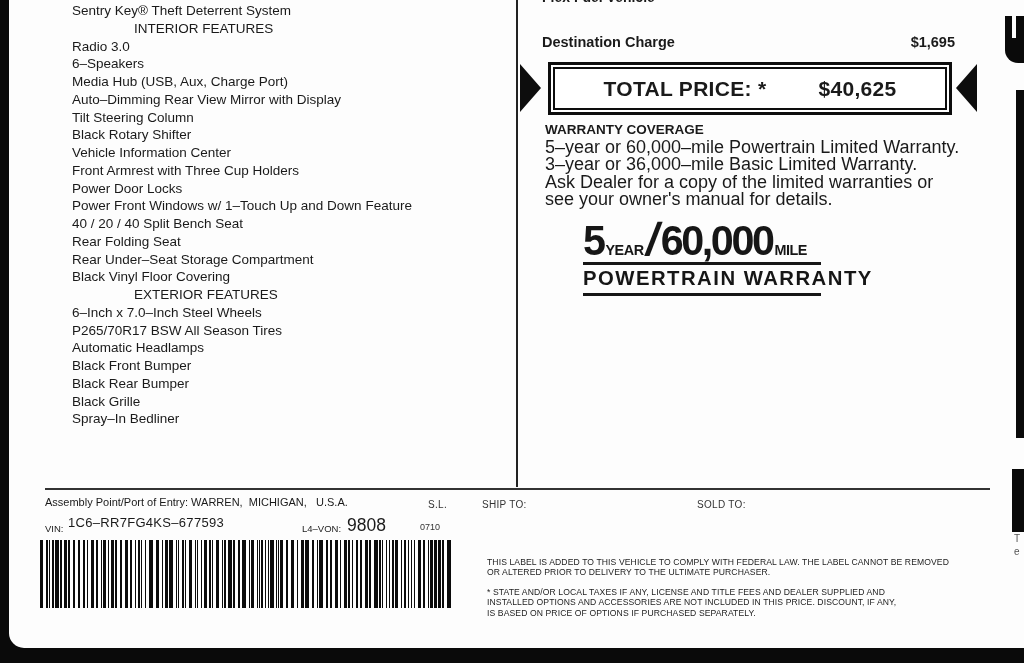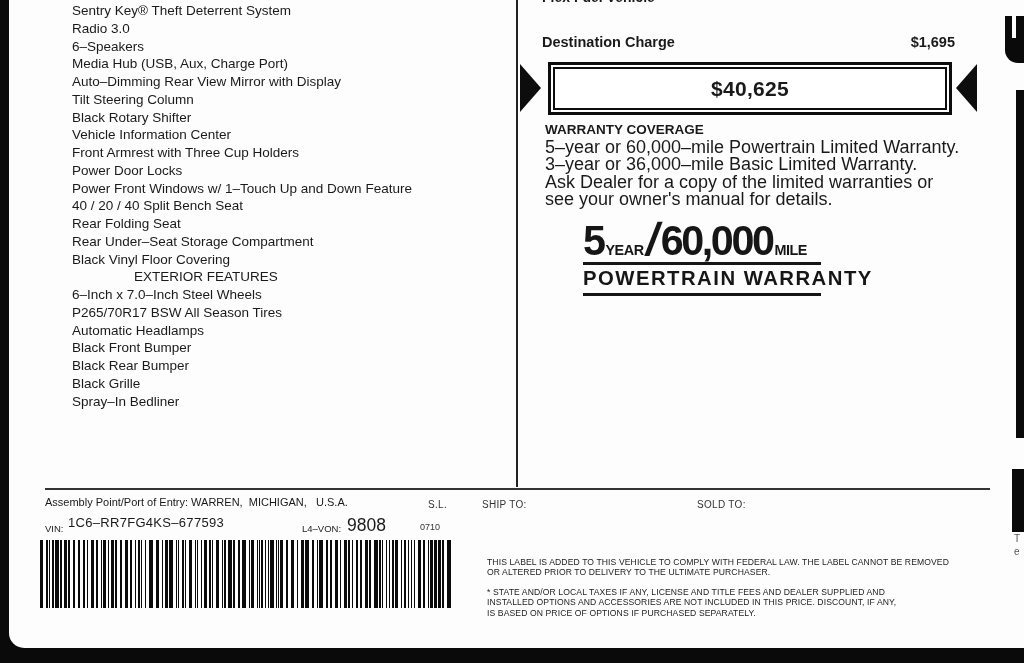--- a/index.html
+++ b/index.html
@@ -83,20 +83,21 @@
 <div class="abs edge-frag" style="top:533px">T</div>
 <div class="abs edge-frag" style="top:546px">e</div>
 
 <div class="abs v-divider"></div>
 <div class="abs h-divider"></div>
 
 <div class="abs features">
 
     <div class="f-item">Sentry Key® Theft Deterrent System</div>
 
+    <div class="f-header">INTERIOR FEATURES</div>
 
     <div class="f-item">Radio 3.0</div>
 
     <div class="f-item">6–Speakers</div>
 
     <div class="f-item">Media Hub (USB, Aux, Charge Port)</div>
 
     <div class="f-item">Auto–Dimming Rear View Mirror with Display</div>
 
     <div class="f-item">Tilt Steering Column</div>
@@ -140,20 +141,21 @@
 <div class="abs flexfuel">Flex Fuel Vehicle</div>
 
 <div class="abs dest-row">
   <span>Destination Charge</span>
   <span>$1,695</span>
 </div>
 
 <div class="abs arrow-r"></div>
 <div class="abs price-box">
   <div class="price-inner">
+    <span>TOTAL PRICE: *</span>
     <span>$40,625</span>
   </div>
 </div>
 <div class="abs arrow-l"></div>
 
 <div class="abs warr-head">WARRANTY COVERAGE</div>
 <div class="abs warr-lines">
 
     <div>5–year or 60,000–mile Powertrain Limited Warranty.</div>
 

